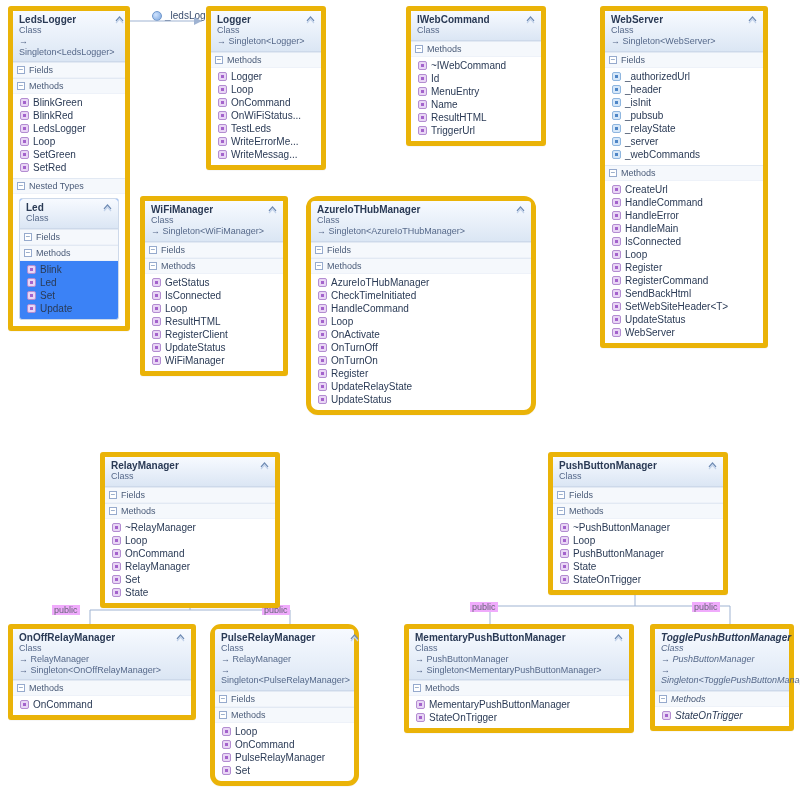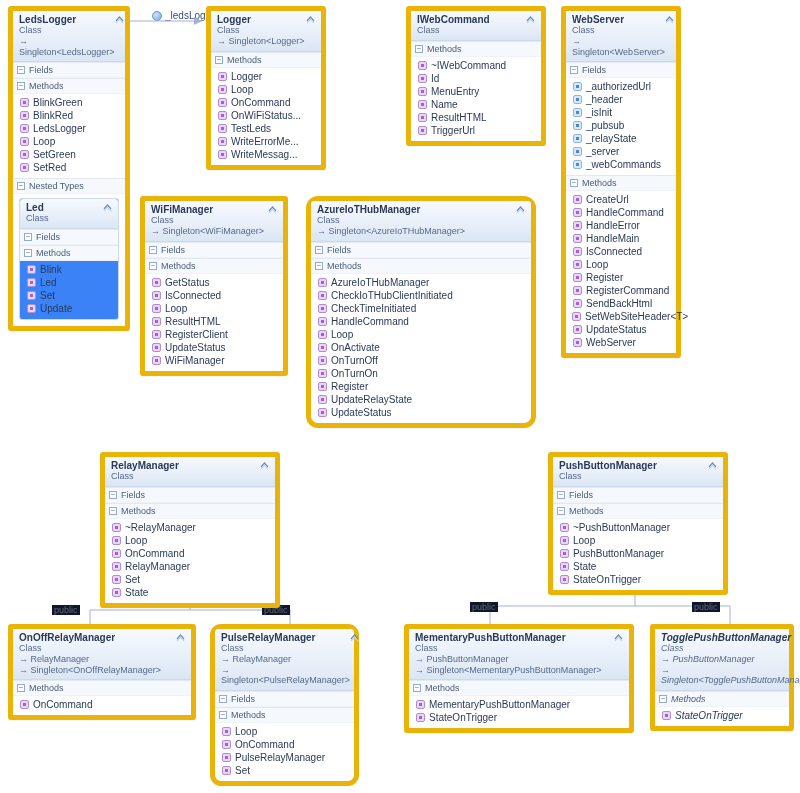--- a/index.html
+++ b/index.html
@@ -77,21 +77,21 @@
     display:flex; align-items:center; gap:3px;
     background:#fff;
   }
   .reftag .refcircle {
     width:10px; height:10px; border-radius:50%;
     background: radial-gradient(circle at 35% 35%, #cfe3ff, #7aa5dd);
     border:1px solid #6f97cc;
   }
   svg.rel { position:absolute; overflow:visible; pointer-events:none; }
   .rel-label {
-    position:absolute; font-size:9px; color:#667; background:#0f172a;
+    position:absolute; font-size:9px; color:#667; background:#f0abfc;
     padding:0 2px;
   }
 </style>
 </head>
 <body>
 
 <div class="reftag" style="left:152px; top:10px;">
   <span class="refcircle"></span>
   <span>_ledsLogger</span>
 </div>
@@ -428,21 +428,21 @@
               <svg width="9" height="9">
                 <rect x="0.5" y="0.5" width="8" height="8" rx="1.5" fill="#e9d6f5" stroke="#b38dd1"></rect>
                 <rect x="3" y="3" width="3" height="3" fill="#a463cc"></rect>
               </svg>
             </span>
             <span>TriggerUrl</span>
           </div>
         </div>
       </div>
     </div>
-    <div class="node" style="left:561px;top:6px;width:120px;">
+    <div class="node" style="left:600px;top:6px;width:168px;">
       <div class="node-header">
         <div>
           <div class="node-title">WebServer</div>
           <div class="node-sub"><span>Class</span><br>→ <span>Singleton&lt;WebServer&gt;</span></div>
         </div>
         <span class="chevron">
           <svg width="9" height="9">
             <polyline points="1,6 4.5,2 8,6" fill="none" stroke="#6f8bb3" stroke-width="1.2"></polyline>
             <polyline points="1,8 4.5,4 8,8" fill="none" stroke="#c2d2ea" stroke-width="1.2"></polyline>
           </svg>
@@ -761,29 +761,20 @@
             </span>
             <span>AzureIoTHubManager</span>
           </div>
           <div class="item">
             <span class="bullet">
               <svg width="9" height="9">
                 <rect x="0.5" y="0.5" width="8" height="8" rx="1.5" fill="#e9d6f5" stroke="#b38dd1"></rect>
                 <rect x="3" y="3" width="3" height="3" fill="#a463cc"></rect>
               </svg>
             </span>
-            <span>CheckIoTHubClientInitiated</span>
-          </div>
-          <div class="item">
-            <span class="bullet">
-              <svg width="9" height="9">
-                <rect x="0.5" y="0.5" width="8" height="8" rx="1.5" fill="#e9d6f5" stroke="#b38dd1"></rect>
-                <rect x="3" y="3" width="3" height="3" fill="#a463cc"></rect>
-              </svg>
-            </span>
             <span>CheckTimeInitiated</span>
           </div>
           <div class="item">
             <span class="bullet">
               <svg width="9" height="9">
                 <rect x="0.5" y="0.5" width="8" height="8" rx="1.5" fill="#e9d6f5" stroke="#b38dd1"></rect>
                 <rect x="3" y="3" width="3" height="3" fill="#a463cc"></rect>
               </svg>
             </span>
             <span>HandleCommand</span>

